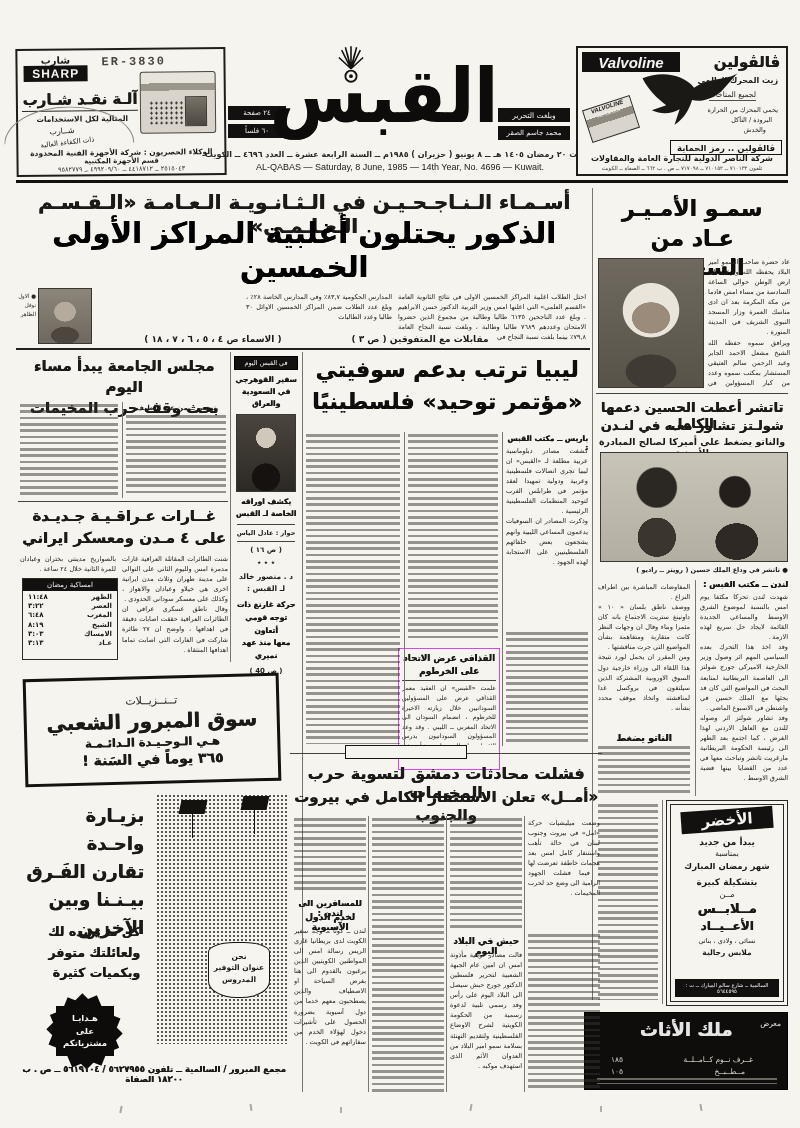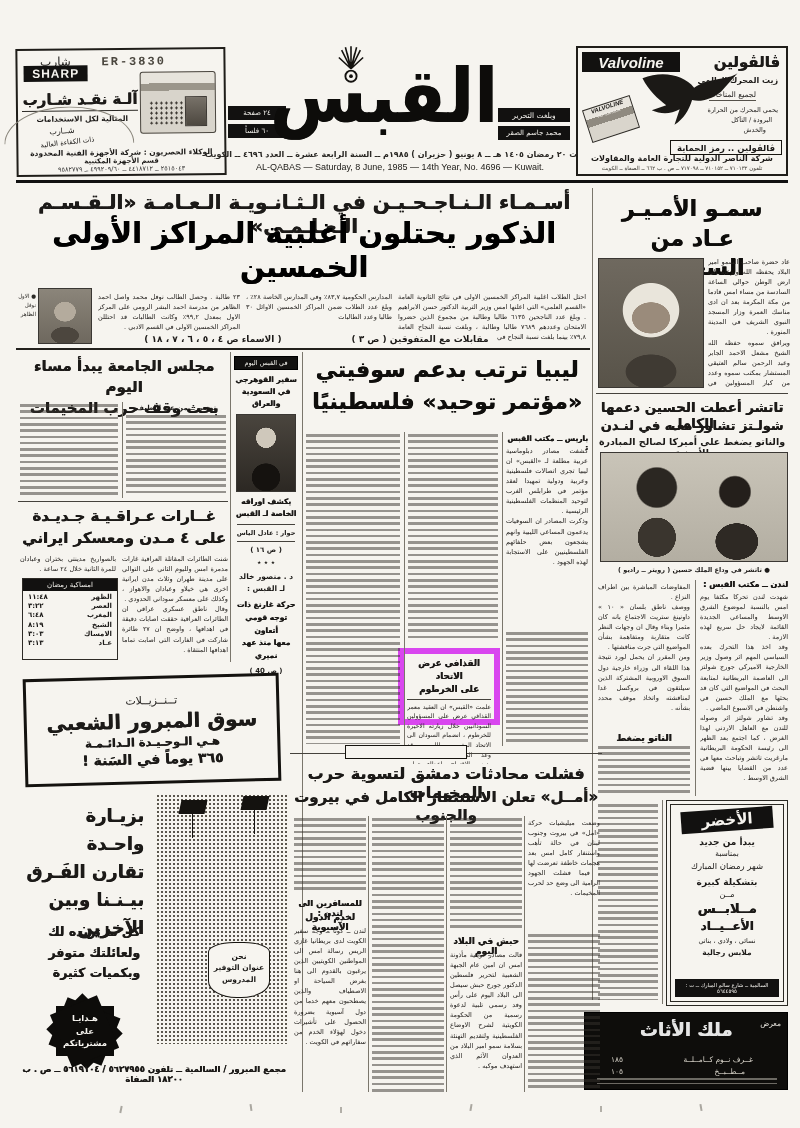--- a/index.html
+++ b/index.html
@@ -23,21 +23,21 @@
   .register{background:linear-gradient(#e7e4dc 0 18%,#9b968b 18% 30%,#d8d4cb 30% 100%);border:1px solid #4a463f;
             background-color:#cfcabf}
   .keypad{background-image:radial-gradient(#3c3832 1px,transparent 1.4px);background-size:5px 5px;border:1px solid #55504а}
 </style>
 </head>
 <body>
 
 <div class="page">
 
   <div class="abs adborder" style="left:16px;top:48px;width:210px;height:128px;transform:rotate(-.6deg)">
-    <div class="abs c" style="left:8px;top:4px;width:60px;font-size:12px;font-weight:normal">شارب</div>
+    <div class="abs c" style="left:8px;top:4px;width:60px;font-size:10px;font-weight:bold">شارب</div>
     <div class="abs revbox" style="left:6px;top:15px;width:64px;height:16px">
       <span style="font-size:12px;font-weight:bold;letter-spacing:1px;font-family:'Liberation Sans',sans-serif">SHARP</span>
     </div>
     <div class="abs" style="left:84px;top:5px;font-size:12px;font-weight:bold;color:#4b473f;letter-spacing:2px;direction:ltr;font-family:'Liberation Mono',monospace">ER-3830</div>
     <div class="abs register" style="left:122px;top:22px;width:76px;height:62px;border-radius:3px">
       <div class="abs keypad" style="left:8px;top:28px;width:34px;height:24px"></div>
       <div class="abs" style="right:8px;top:24px;width:22px;height:30px;background:linear-gradient(#777168,#4d4840);border:1px solid #3c3833"></div>
     </div>
     <div class="abs heavy c" style="left:4px;top:40px;width:116px;font-size:15px;border-bottom:1px solid #2b2925;padding-bottom:2px">آلـة نقـد شـارب</div>
     <div class="abs" style="right:96px;top:64px;width:108px;font-size:7.5px;font-weight:bold;text-align:right">المثالية لكل الاستخدامات</div>
@@ -100,21 +100,20 @@
     </div>
     <div class="abs c bold" style="left:2px;bottom:11px;width:204px;font-size:8px">شركة الناصر الدولية للتجارة العامة والمقاولات</div>
     <div class="abs c" style="left:2px;bottom:3px;width:204px;font-size:5.5px;color:#3b3831">تلفون ٧١٠١٣٢ ــ ٧١٠١٥٢ ــ ٧١٧٠٩٨ ــ ص . ب ٦٦٢ ــ الصفاة ــ الكويت</div>
   </div>
 
   <div class="abs c heavy" style="left:20px;top:190px;width:568px;font-size:20px">أسـمـاء الـنـاجـحـيـن في الـثـانـويـة الـعـامـة «الـقـسـم الـعـلـمـي»</div>
   <div class="abs c heavy" style="left:20px;top:216px;width:568px;font-size:29px;color:#000000">الذكور يحتلون أغلبية المراكز الأولى الخمسين</div>
 
   <div class="abs txt" style="left:398px;top:292px;width:188px;height:52px">احتل الطلاب اغلبية المراكز الخمسين الاولى في نتائج الثانوية العامة «القسم العلمي» التي اعلنها امس وزير التربية الدكتور حسن الابراهيم . وبلغ عدد الناجحين ٦١٣٥ طالبا وطالبة من مجموع الذين حضروا الامتحان وعددهم ٧٦٨٩ طالبا وطالبة ، وبلغت نسبة النجاح العامة ٧٩,٨٪ بينما بلغت نسبة النجاح في</div>
   <div class="abs txt" style="left:246px;top:292px;width:146px;height:38px">المدارس الحكومية ٨٣,٧٪ وفي المدارس الخاصة ٢٨٪ ، وبلغ عدد الطلاب ضمن المراكز الخمسين الاوائل ٣٠ طالبا وعدد الطالبات</div>
-  <div class="abs txt" style="left:98px;top:292px;width:142px;height:52px">٢٣ طالبة . وحصل الطالب نوفل محمد واصل احمد الظاهر من مدرسة احمد البشر الرومي على المركز الاول بمعدل ٩٩,٢٪ وكانت الطالبات قد احتللن المراكز الخمسين الاولى في القسم الادبي .</div>
   <div class="abs c bold" style="left:98px;top:334px;width:230px;font-size:9px">( الاسماء ص ٤ ، ٥ ، ٦ ، ٧ ، ١٨ )</div>
   <div class="abs c bold" style="left:330px;top:334px;width:180px;font-size:9px">مقابلات مع المتفوقين ( ص ٣ )</div>
   <div class="abs photo" style="left:38px;top:288px;width:54px;height:56px;background:
          radial-gradient(ellipse 34% 30% at 50% 42%,#b4ab9d 0 60%,transparent 62%),
          radial-gradient(ellipse 44% 26% at 50% 86%,#4c463e 0 60%,transparent 62%),
          linear-gradient(#8b857a,#6e685e)"></div>
   <div class="abs pre" style="left:18px;top:292px;width:18px;font-size:5.5px;line-height:1.6;color:#2c2a26">● الاول
 نوفل
 الظاهر</div>
   <div class="abs" style="left:16px;top:348px;width:574px;height:2px;background:#23211d"></div>
@@ -134,42 +133,42 @@
 
   <div class="abs c heavy" style="left:596px;top:399px;width:192px;font-size:13.5px">تاتشر أعطت الحسين دعمها الكامل</div>
   <div class="abs c heavy" style="left:596px;top:418px;width:192px;font-size:13px">شولـتز تشاور معـه في لنـدن</div>
   <div class="abs c bold" style="left:596px;top:436px;width:192px;font-size:9.5px">والناتو يضغط على أميركا لصالح المبادرة الأردنية</div>
   <div class="abs photo" style="left:600px;top:452px;width:188px;height:110px;background:
          radial-gradient(circle at 30% 32%,#2b2722 0 13%,transparent 14%),
          radial-gradient(ellipse 17% 30% at 30% 78%,#3a352e 0 60%,transparent 61%),
          radial-gradient(circle at 72% 36%,#241f1b 0 10%,transparent 11%),
          radial-gradient(ellipse 19% 28% at 73% 82%,#2e2924 0 60%,transparent 61%),
          linear-gradient(#c9c4b8,#b3aea2)"></div>
-  <div class="abs bold" style="left:600px;top:566px;width:188px;font-size:6.5px;text-align:center">● تاتشر في وداع الملك حسين ( رويتر ــ راديو )</div>
+  <div class="abs bold" style="left:600px;top:566px;width:188px;font-size:6.5px;text-align:right">● تاتشر في وداع الملك حسين ( رويتر ــ راديو )</div>
   <div class="abs heavy" style="left:700px;top:580px;width:88px;font-size:8px">لندن ــ مكتب القبس :</div>
   <div class="abs txt pre" style="left:700px;top:592px;width:88px;height:204px">شهدت لندن تحركا مكثفا يوم امس بالنسبة لموضوع الشرق الاوسط والمساعي الجديدة القائمة لايجاد حل سريع لهذه الازمة .
 وقد اخذ هذا التحرك بعده السياسي المهم اثر وصول وزير الخارجية الاميركي جورج شولتز الى العاصمة البريطانية لمتابعة البحث في المواضيع التي كان قد بحثها مع الملك حسين في واشنطن في الاسبوع الماضي .
 وقد تشاور شولتز اثر وصوله للندن مع العاهل الاردني لهذا الغرض ، كما اجتمع بعد الظهر الى رئيسة الحكومة البريطانية مارغريت تاتشر وتباحث معها في عدد من القضايا بينها قضية الشرق الاوسط .</div>
   <div class="vr" style="left:695px;top:580px;height:216px"></div>
   <div class="abs txt pre" style="left:598px;top:582px;width:92px;height:146px">المفاوضات المباشرة بين اطراف النزاع .
 ووصف ناطق بلسان « ١٠ » داونينغ ستريت الاجتماع بانه كان مثمرا وبناء وقال ان وجهات النظر كانت متقاربة ومتفاهمة بشأن المواضيع التي جرت مناقشتها .
 ومن المقرر ان يحمل لورد نتيجة هذا اللقاء الى وزراء خارجية دول السوق الاوروبية المشتركة الذين سيلتقون في بروكسل غدا لمناقشته واتخاذ موقف محدد بشأنه .</div>
   <div class="abs c heavy" style="left:598px;top:732px;width:92px;font-size:9.5px">الناتو يضغط</div>
   <div class="abs greek" style="left:598px;top:746px;width:92px;height:50px"></div>
   <div class="abs greek" style="left:598px;top:804px;width:60px;height:196px"></div>
   <div class="vr" style="left:662px;top:800px;height:204px"></div>
 
   <div class="abs" style="left:666px;top:800px;width:122px;height:206px;border:1px solid #2a2archive823;border:1px solid #2a2823;padding:3px">
     <div style="border:1px solid #2a2823;height:100%;display:flex;flex-direction:column;align-items:center;gap:2.5px;padding:4px 2px">
       <div class="revbox" style="width:92px;height:22px;transform:rotate(-4deg)">
         <span style="font-size:15px;font-weight:bold">الأخضر</span>
       </div>
       <div class="c" style="font-size:9px;font-weight:bold;margin-top:3px">يبدأ من جديد</div>
       <div class="c" style="font-size:7.5px">بمناسبة</div>
-      <div class="c" style="font-size:8.5px;font-weight:normal">شهر رمضان المبارك</div>
+      <div class="c" style="font-size:8.5px;font-weight:bold">شهر رمضان المبارك</div>
       <div class="c" style="font-size:9px;font-weight:bold;margin-top:4px">بتشكيلة كبيرة</div>
       <div class="c" style="font-size:8px">مــن</div>
       <div class="c heavy" style="font-size:13px">مــلابــس</div>
       <div class="c heavy" style="font-size:12px">الأعــيــاد</div>
       <div class="c" style="font-size:6.5px;margin-top:2px">نسائي ، ولادي ، بناتي</div>
       <div class="c" style="font-size:7.5px;font-weight:bold">ملابس رجالية</div>
       <div class="revbox" style="width:104px;height:18px;margin-top:auto">
         <span class="c" style="font-size:5.3px">السالمية ــ شارع سالم المبارك ــ ت : ٥٦٤٤٥٩٥</span>
       </div>
     </div>
@@ -296,21 +295,21 @@
   </div>
 
   <div class="abs c heavy pre" style="left:306px;top:354px;width:282px;font-size:22px;line-height:1.45;color:#0f0e0c">ليبيا ترتب بدعم سوفيتي
 «مؤتمر توحيد» فلسطينيًا</div>
   <div class="abs heavy" style="left:506px;top:434px;width:82px;font-size:7.5px">باريس ــ مكتب القبس :</div>
   <div class="abs txt pre" style="left:506px;top:446px;width:82px;height:180px">كشفت مصادر دبلوماسية عربية مطلعة لـ «القبس» ان ليبيا تجري اتصالات فلسطينية وعربية ودولية تمهيدا لعقد مؤتمر في طرابلس الغرب لتوحيد المنظمات الفلسطينية الرئيسية .
 وذكرت المصادر ان السوفيات يدعمون المساعي الليبية وانهم يشجعون بعض حلفائهم الفلسطينيين على الاستجابة لهذه الجهود .</div>
   <div class="abs greek" style="left:506px;top:632px;width:82px;height:112px"></div>
   <div class="vr" style="left:502px;top:432px;height:314px"></div>
   <div class="abs greek" style="left:408px;top:434px;width:90px;height:208px"></div>
-  <div class="abs" style="left:398px;top:648px;width:102px;height:77px;border:6px solid #d946ef;padding:3px;background:#f6f4ef">
+  <div class="abs" style="left:398px;top:648px;width:102px;height:122px;border:1px solid #d946ef;padding:3px;background:#f6f4ef">
     <div class="c heavy pre" style="font-size:8.8px;line-height:1.5;border-bottom:1px solid #45423c;padding-bottom:2px">القذافي عرض الاتحاد
 على الخرطوم</div>
     <div class="txt" style="font-size:6.2px;height:62px;margin-top:2px">علمت «القبس» ان العقيد معمر القذافي عرض على المسؤولين السودانيين خلال زيارته الاخيرة للخرطوم ، انضمام السودان الى الاتحاد المغربي ــ الليبي . وقد وعد المسؤولون السودانيون بدرس الاقتراح واعطاء جواب بشأنه في مرحلة لاحقة .</div>
   </div>
   <div class="vr" style="left:404px;top:432px;height:314px"></div>
   <div class="abs greek" style="left:306px;top:434px;width:94px;height:310px"></div>
 
   <div class="hrline" style="left:290px;top:753px;width:312px"></div>
   <div class="abs" style="left:345px;top:745px;width:122px;height:14px;border:1.5px solid #16140f;background:#f6f4ef"></div>
   <div class="abs c heavy" style="left:292px;top:764px;width:308px;font-size:16px">فشلت محادثات دمشق لتسوية حرب المخيمات</div>

